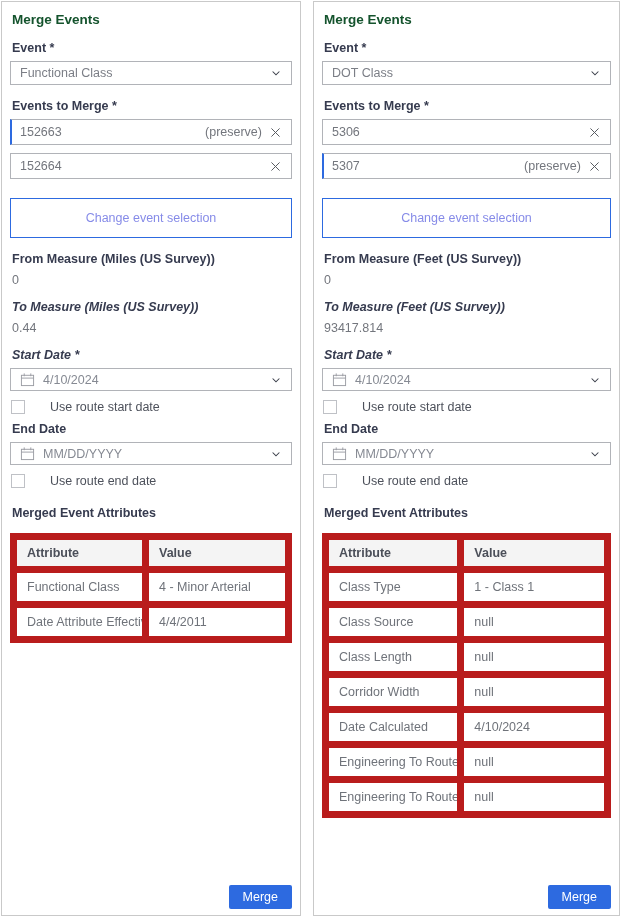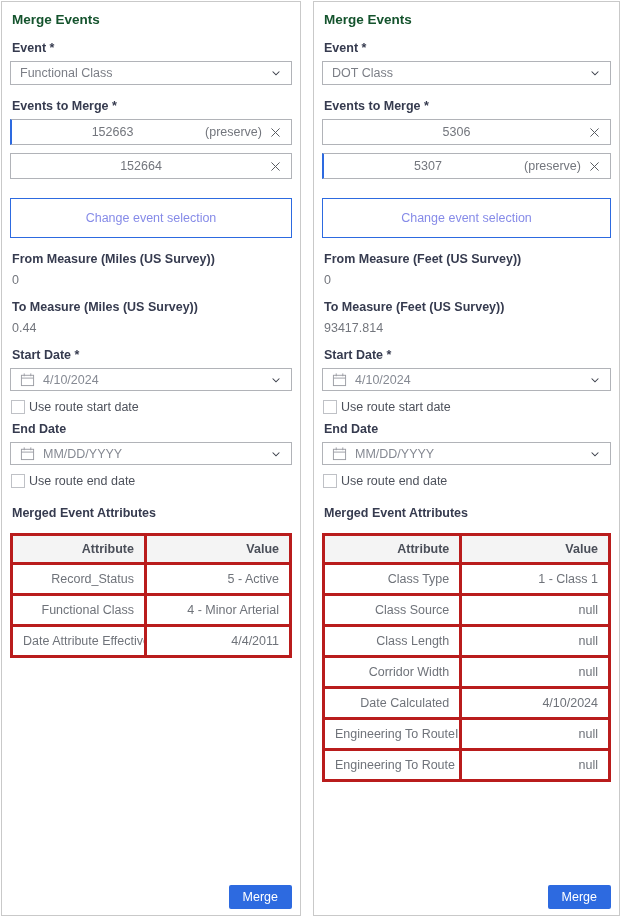--- a/index.html
+++ b/index.html
@@ -22,42 +22,41 @@
   .panel.right { width: 307px; }
 
   .panel-title {
     font-size: 13.5px; font-weight: 700; color: #14532d;
     margin: 1px 0 0 2px;
   }
   .field-label {
     font-size: 12.5px; font-weight: 700; color: #363b4f;
     margin: 14px 0 6px 2px;
   }
-  .field-label.tight { margin-top: 13px; }
+  .field-label.tight { margin-top: 13px; font-style: italic; }
   .field-label.small-gap { margin-top: 8px; }
 
   .select-box {
     height: 24px;
     border: 1px solid #b1b3b8;
     display: flex; align-items: center;
     padding: 0 9px;
     background: #fff;
     cursor: pointer;
   }
   .select-value { font-size: 12.5px; color: #7b7e86; }
   .chevron { margin-left: auto; display: flex; align-items: center; }
 
   .text-input {
     height: 26px;
     border: 1px solid #b1b3b8;
     display: flex; align-items: center;
     padding: 0 9px;
     margin-bottom: 8px;
     background: #fff;
-    text-align: center;
   }
   .text-input.accent { border-left: 2px solid #2d6ae0; padding-left: 8px; }
   .input-value { flex: 1; font-size: 12.5px; color: #73767d; }
   .preserve-tag { font-size: 12.5px; color: #73767d; margin-right: 7px; }
   .clear-icon { display: flex; align-items: center; cursor: pointer; }
 
   .change-btn {
     height: 40px; width: 100%;
     border: 1px solid #2d6ae0;
     background: #fff;
@@ -68,37 +67,37 @@
     cursor: pointer;
   }
 
   .value-text { font-size: 12.5px; color: #73767d; margin: 7px 0 0 2px; }
 
   .date-box { gap: 8px; height: 23px; }
   .date-text { font-size: 12.5px; color: #868a93; }
   .cal-icon { display: flex; align-items: center; }
 
   .checkbox-row {
-    display: flex; align-items: flex-end; gap: 4px;
+    display: flex; align-items: flex-end; gap: 25px;
     margin: 9px 0 0 1px;
   }
   .checkbox {
     width: 14px; height: 14px;
     border: 1px solid #bfc1c6; background: #fff;
     flex: none; cursor: pointer;
   }
   .checkbox-label { font-size: 12.5px; color: #4d515b; }
 
   .attr-title { margin-top: 18px; }
   .attr-table {
     border-collapse: collapse; width: 100%;
     margin-top: 7px; font-size: 12.5px;
     table-layout: fixed;
   }
-  .attr-table th, .attr-table td { border: 3px solid #b91c1c; text-align: right; }
+  .attr-table th, .attr-table td { border: 7px solid #b91c1c; text-align: left; }
   .attr-table th {
     background: #f4f4f4; font-weight: 700; color: #4b4f59;
     padding: 6px 10px;
   }
   .attr-table td {
     color: #6f737a;
     padding: 7px 10px;
     white-space: nowrap; overflow: hidden;
   }
   .attr-table .col-attr { width: 48%; }
@@ -216,24 +215,20 @@
     <div class="field-label attr-title">Merged Event Attributes</div>
     <table class="attr-table">
       <thead>
         <tr>
           <th class="col-attr">Attribute</th>
           <th>Value</th>
         </tr>
       </thead>
       <tbody>
 
-          <tr>
-            <td>Record_Status</td>
-            <td>5 - Active</td>
-          </tr>
 
           <tr>
             <td>Functional Class</td>
             <td>4 - Minor Arterial</td>
           </tr>
 
           <tr>
             <td>Date Attribute Effective</td>
             <td>4/4/2011</td>
           </tr>

